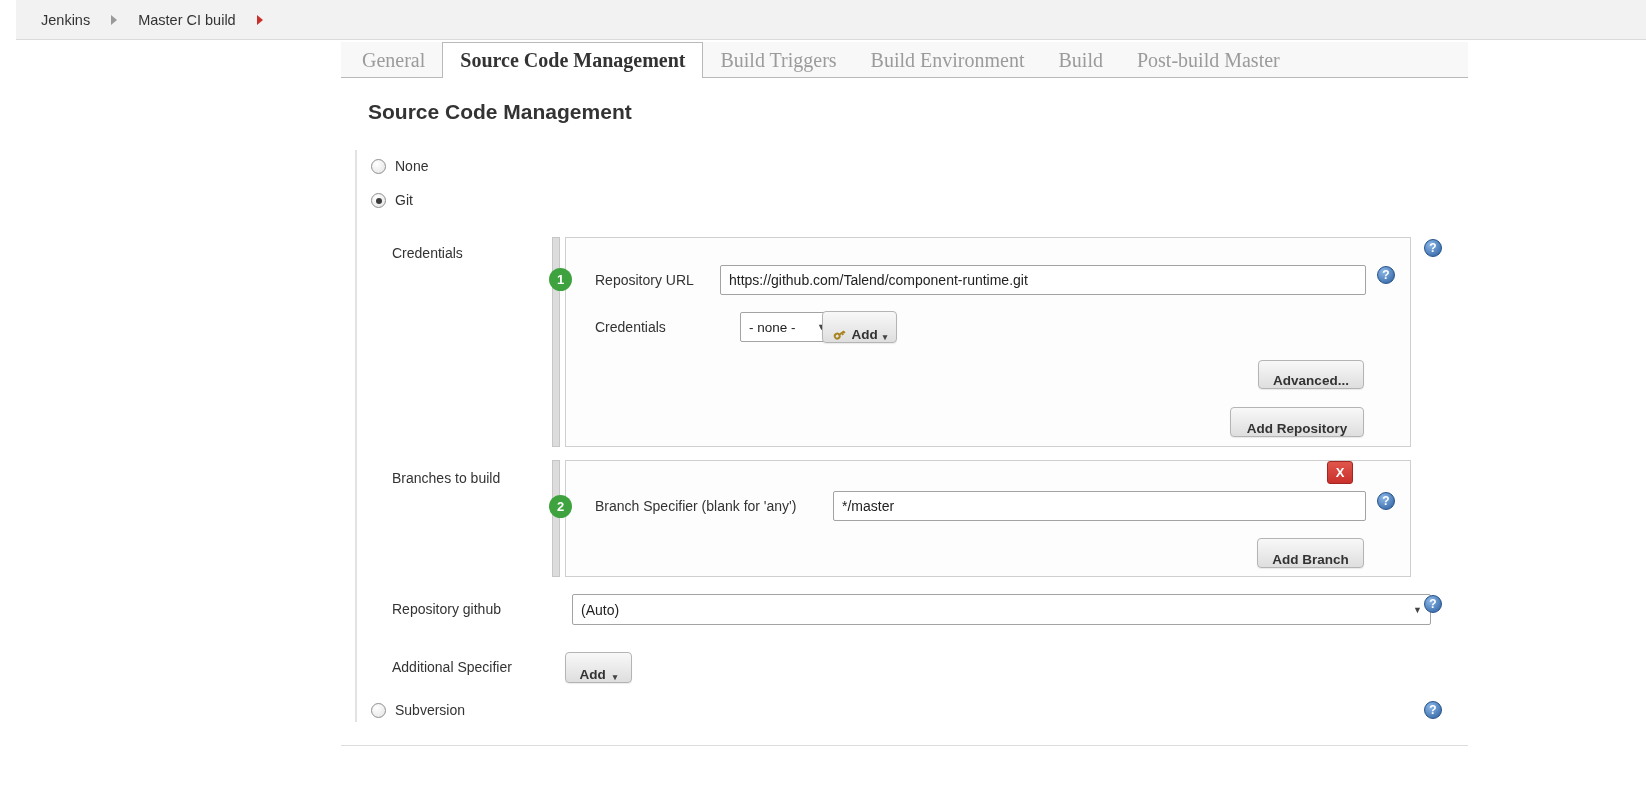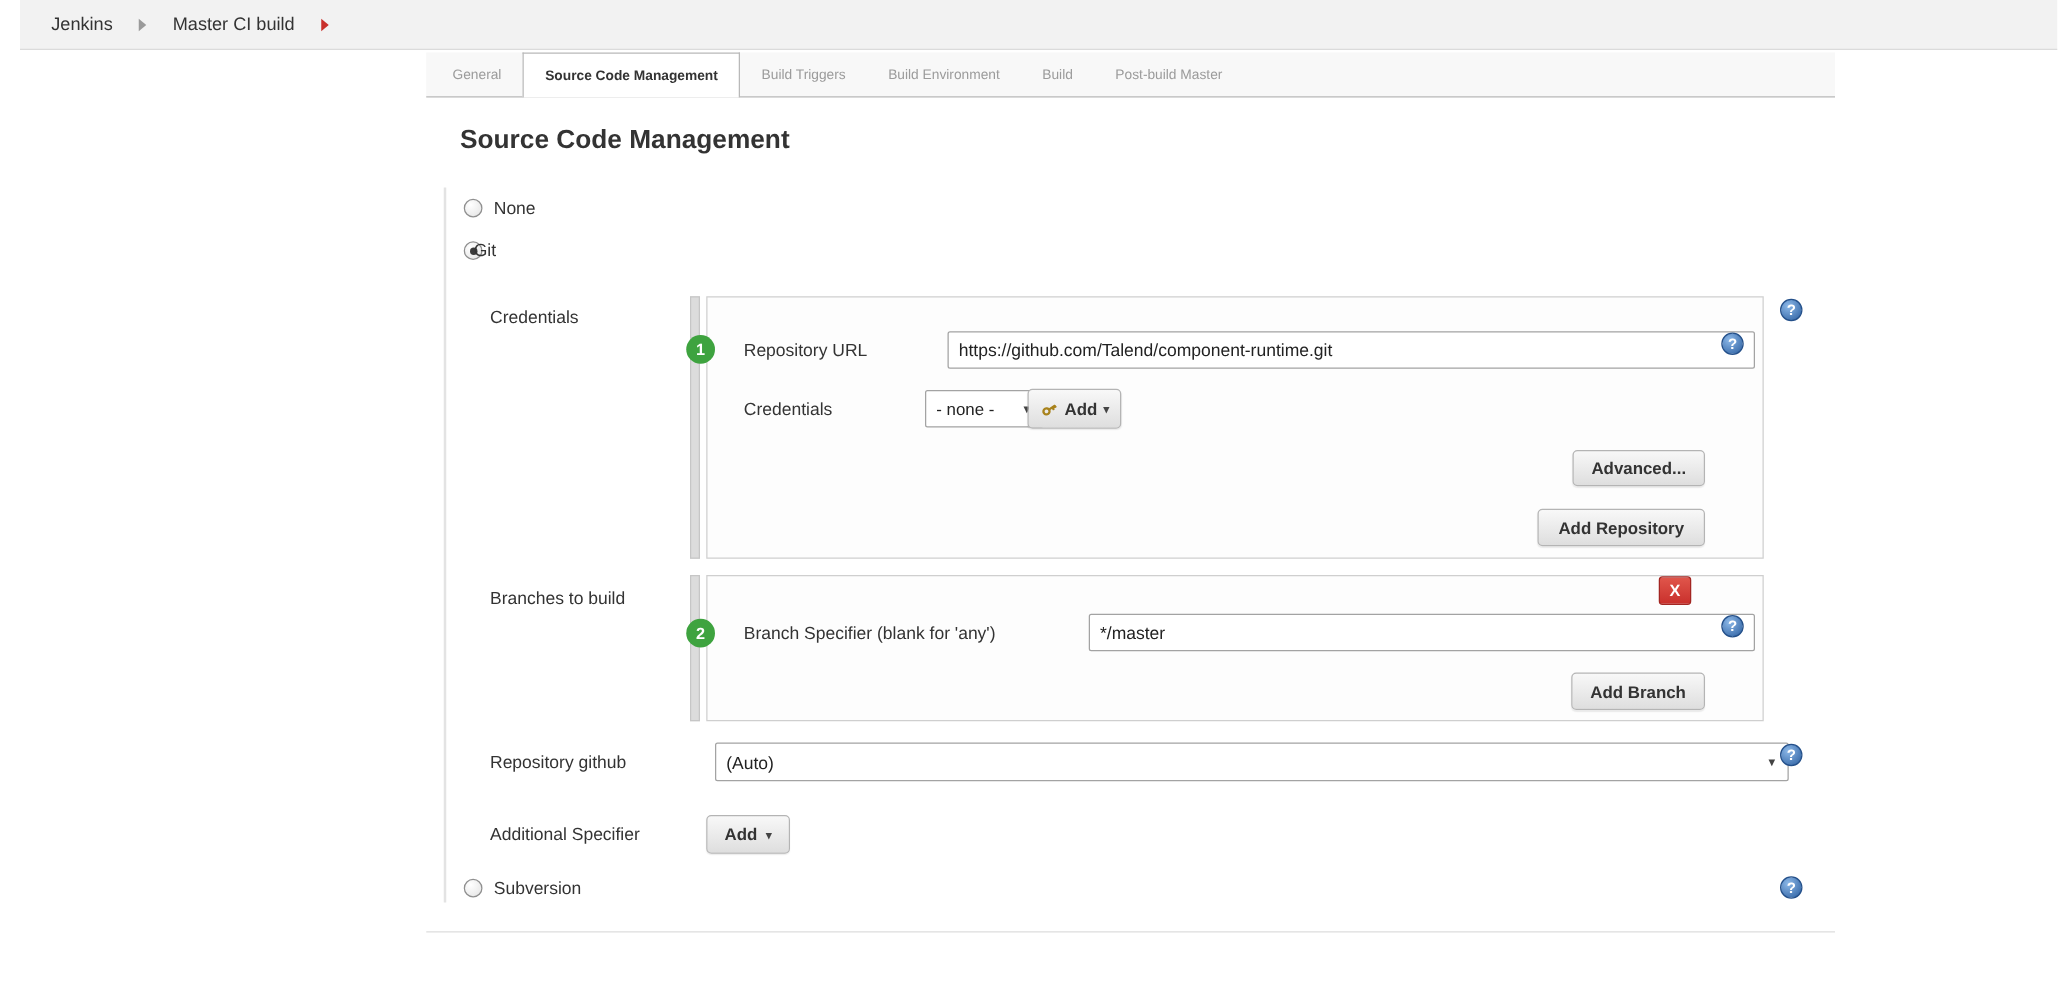--- a/index.html
+++ b/index.html
@@ -11,21 +11,21 @@
     border-bottom:1px solid #dbdbdb; display:flex; align-items:center; padding-left:25px; }
   .crumb { font-size:14.5px; color:#333; cursor:pointer; }
   .crumb-sep { width:0; height:0; border-left:6px solid #9a9a9a; border-top:5px solid transparent;
     border-bottom:5px solid transparent; margin:0 21px; }
   .crumb-sep.red { border-left-color:var(--breadcrumb-red,#c9302c); }
 
   
   .tabbar { position:absolute; left:341px; top:42px; width:1127px; height:36px; background:#f8f8f8;
     display:flex; align-items:stretch; padding-left:4px; }
   .tabbar-line { position:absolute; left:341px; top:77px; width:1127px; height:1px; background:#b9b9b9; z-index:1; }
-  .tab { padding:0 17px; display:flex; align-items:center; font-size:11px; color:#9b9b9b; cursor:pointer; white-space:nowrap; }
+  .tab { padding:0 17px; display:flex; align-items:center; font-size:20px; color:#9b9b9b; cursor:pointer; white-space:nowrap;font-family:Liberation Serif, serif; }
   .tab.active { background:#fff; border:1px solid #b9b9b9; border-bottom:none; color:#333; font-weight:bold;
     position:relative; z-index:2; }
 
   .page-title { position:absolute; left:368px; top:100px; font-size:21px; font-weight:bold; color:#333; }
 
   .vguide { position:absolute; left:355px; top:150px; width:2px; height:572px; background:#e3e3e3; }
 
   .radio { position:absolute; width:15px; height:15px; border-radius:50%; border:1px solid #8f8f8f;
     background:radial-gradient(circle at 35% 30%, #fff, #e3e3e3); cursor:pointer; }
   .radio.checked::after { content:""; position:absolute; left:3.5px; top:3.5px; width:6px; height:6px;
@@ -34,27 +34,27 @@
   .field-label { position:absolute; font-size:14px; color:#333; white-space:nowrap; }
   .clickable-label { cursor:pointer; }
 
   .repeat-box { position:absolute; border:1px solid #cfcfcf; background:#fdfdfd; }
   .drag-strip { position:absolute; width:8px; background:#dcdcdc; border:1px solid #c6c6c6; cursor:grab; }
 
   .step-badge { position:absolute; width:23px; height:23px; border-radius:50%; background:var(--badge-green,#3ea33f);
     color:#fff; font-weight:bold; font-size:13px; display:flex; align-items:center; justify-content:center; z-index:5; }
 
   .text-input { position:absolute; border:1px solid #a3a3a3; font-size:14px; padding:0 8px; color:#222;
-    background:#fff; border-radius:2px; font-family:"Liberation Sans", sans-serif;margin-left:38px; }
+    background:#fff; border-radius:2px; font-family:"Liberation Sans", sans-serif; }
 
   .select { position:absolute; border:1px solid #a3a3a3; background:#fff; display:flex; align-items:center;
     justify-content:space-between; font-size:13.5px; color:#222; padding:0 8px; cursor:pointer; border-radius:2px;margin-left:20px; }
   .caret { font-size:9px; color:#444; margin-left:8px; }
 
-  .btn { position:absolute; display:flex; align-items:center; justify-content:center; gap:5px;
+  .btn { position:absolute; display:flex; align-items:flex-end; justify-content:center; gap:5px;
     border:1px solid #b4b4b4; border-radius:4px; background:linear-gradient(#f8f8f8,#dedede);
     font-size:13.5px; font-weight:bold; color:#333; cursor:pointer; box-shadow:0 1px 1px rgba(0,0,0,0.08); }
   .btn .caret { margin-left:2px; }
 
   .delete-btn { position:absolute; display:flex; align-items:center; justify-content:center;
     background:linear-gradient(#e0564b, var(--delete-red,#c9302c)); border:1px solid #a32622; border-radius:3px;
     color:#fff; font-weight:bold; font-size:13px; cursor:pointer; }
 
   .help-icon { position:absolute; width:18px; height:18px; border-radius:50%;
     background:radial-gradient(circle at 35% 30%, #8cb8e8, var(--help-blue,#2a5d9e));
@@ -86,21 +86,21 @@
   <div class="tabbar-line"></div>
 
   <div class="page-title">Source Code Management</div>
 
   <div class="vguide"></div>
 
   <span class="radio" style="left:371px; top:159px;"></span>
   <span class="field-label clickable-label" style="left:395px; top:158px;">None</span>
 
   <span class="radio checked" style="left:371px; top:193px;"></span>
-  <span class="field-label clickable-label" style="left:379px; top:192px;">Git</span>
+  <span class="field-label clickable-label" style="left:395px; top:192px;">Git</span>
 
   <span class="field-label" style="left:392px; top:245px;">Credentials</span>
   <div class="drag-strip" style="left:552px; top:237px; height:210px;"></div>
   <div class="repeat-box" style="left:565px; top:237px; width:846px; height:210px;"></div>
   <div class="help-icon" style="left:1424px; top:239px;">
       <span>?</span>
     </div>
 
   <div class="step-badge" style="left:549px; top:268px;">1</div>
 

